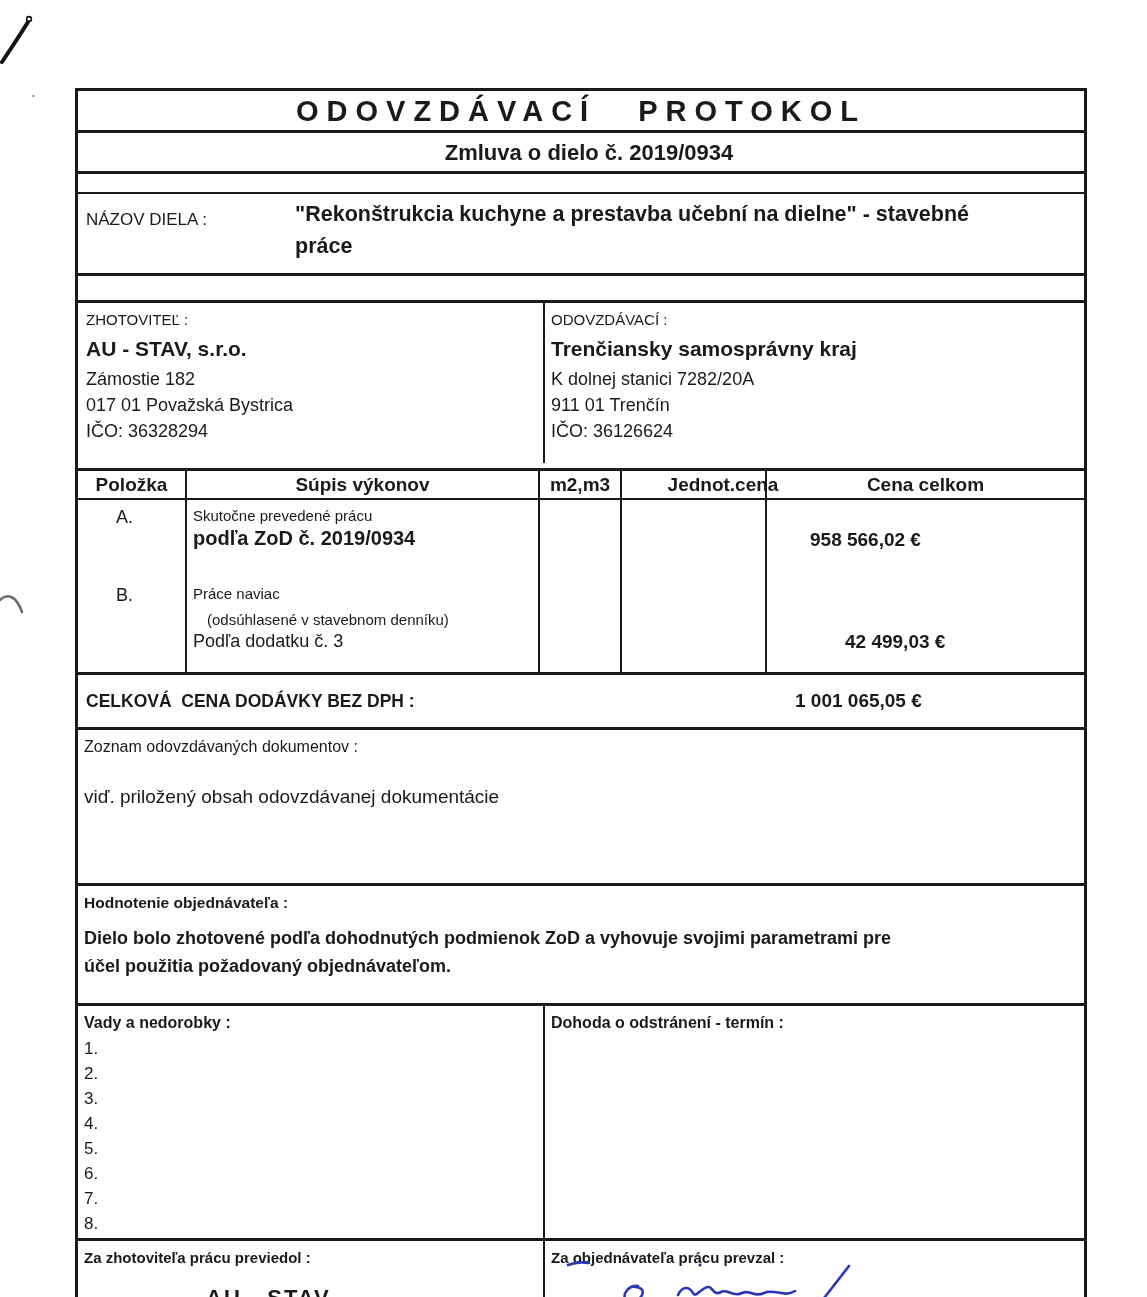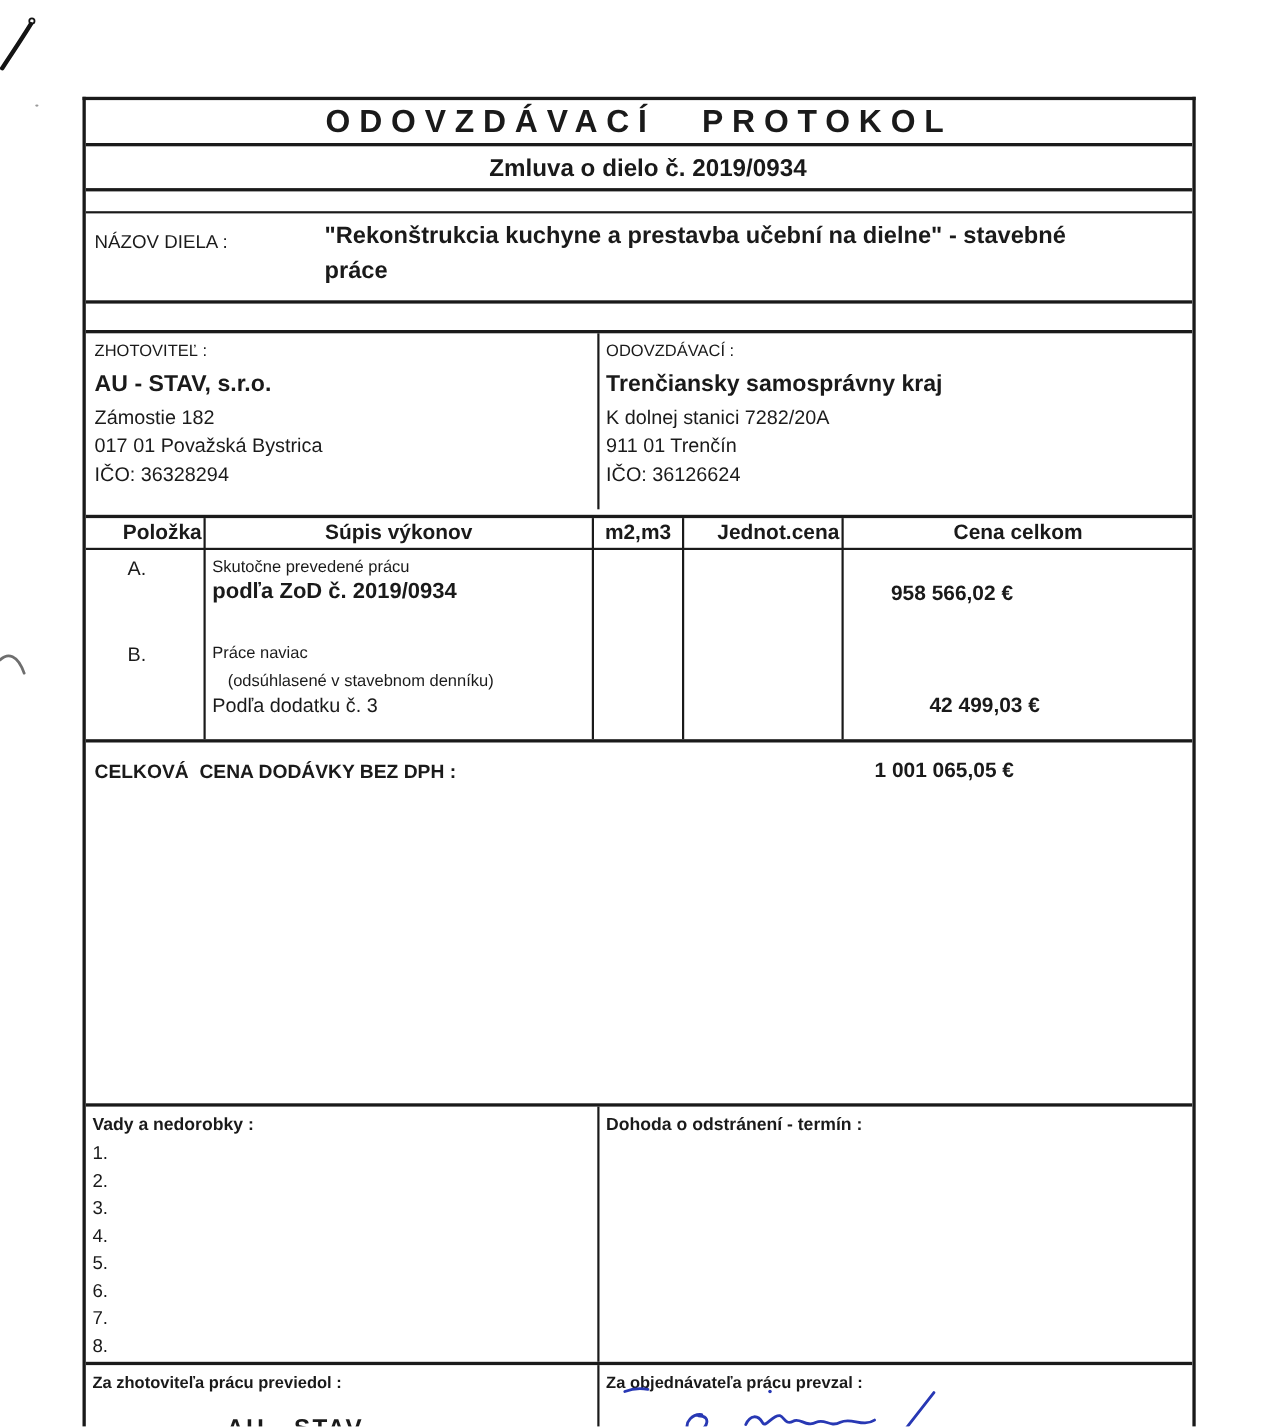--- a/index.html
+++ b/index.html
@@ -138,45 +138,54 @@
       </div>
     </div>
 
     <div class="sec sec-table bt3">
       <div class="colline" style="left:107px"></div>
       <div class="colline" style="left:460px"></div>
       <div class="colline" style="left:542px"></div>
       <div class="colline" style="left:687px"></div>
 
       <div class="thead">
-        <div class="th" style="left:16px;width:107px">Položka</div>
+        <div class="th" style="left:0;width:107px">Položka</div>
         <div class="th" style="left:109px;width:351px">Súpis výkonov</div>
         <div class="th" style="left:462px;width:80px">m2,m3</div>
         <div class="th" style="left:689px;width:317px">Cena celkom</div>
-        <div class="th" style="left:549px;width:136px;text-align:right">Jednot.cena</div>
+        <div class="th" style="left:577px;width:136px;text-align:center">Jednot.cena</div>
       </div>
 
       <div class="cell f18" style="left:38px;top:36px">A.</div>
       <div class="cell f15" style="left:115px;top:36px">Skutočne prevedené prácu</div>
       <div class="cell b20" style="left:115px;top:56px">podľa ZoD č. 2019/0934</div>
       <div class="cell b19" style="left:732px;top:58px">958 566,02 €</div>
 
       <div class="cell f18" style="left:38px;top:114px">B.</div>
       <div class="cell f15" style="left:115px;top:114px">Práce naviac</div>
       <div class="cell f15" style="left:129px;top:140px">(odsúhlasené v stavebnom denníku)</div>
       <div class="cell f18" style="left:115px;top:160px">Podľa dodatku č. 3</div>
       <div class="cell b19" style="left:767px;top:160px">42 499,03 €</div>
     </div>
 
     <div class="sec sec-celkova bt3">
       <div class="celkova-label">CELKOVÁ  CENA DODÁVKY BEZ DPH :</div>
       <div class="celkova-value">1 001 065,05 €</div>
     </div>
 
-
+    <div class="sec sec-zoznam bt3">
+      <div class="zoznam-label">Zoznam odovzdávaných dokumentov :</div>
+      <div class="zoznam-value">viď. priložený obsah odovzdávanej dokumentácie</div>
+    </div>
+
+    <div class="sec sec-hodnotenie bt3">
+      <div class="hodnotenie-label">Hodnotenie objednávateľa :</div>
+      <div class="hodnotenie-l1">Dielo bolo zhotovené podľa dohodnutých podmienok ZoD a vyhovuje svojimi parametrami pre</div>
+      <div class="hodnotenie-l2">účel použitia požadovaný objednávateľom.</div>
+    </div>
 
     <div class="sec sec-vady bt3">
       <div class="vdiv"></div>
       <div class="vady-label">Vady a nedorobky :</div>
       <div class="dohoda-label">Dohoda o odstránení - termín :</div>
       <div class="vady-item" style="top:33px">1.</div>
       <div class="vady-item" style="top:58px">2.</div>
       <div class="vady-item" style="top:83px">3.</div>
       <div class="vady-item" style="top:108px">4.</div>
       <div class="vady-item" style="top:133px">5.</div>

